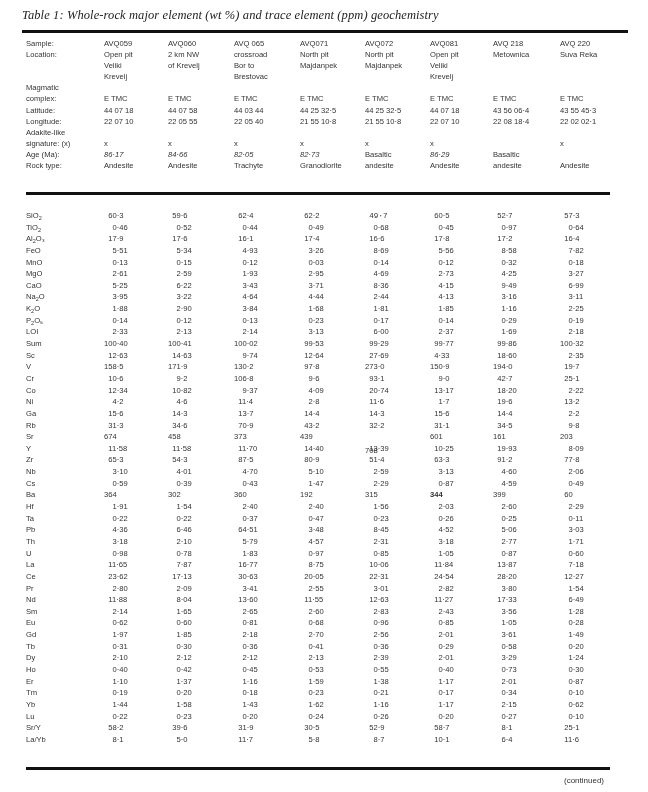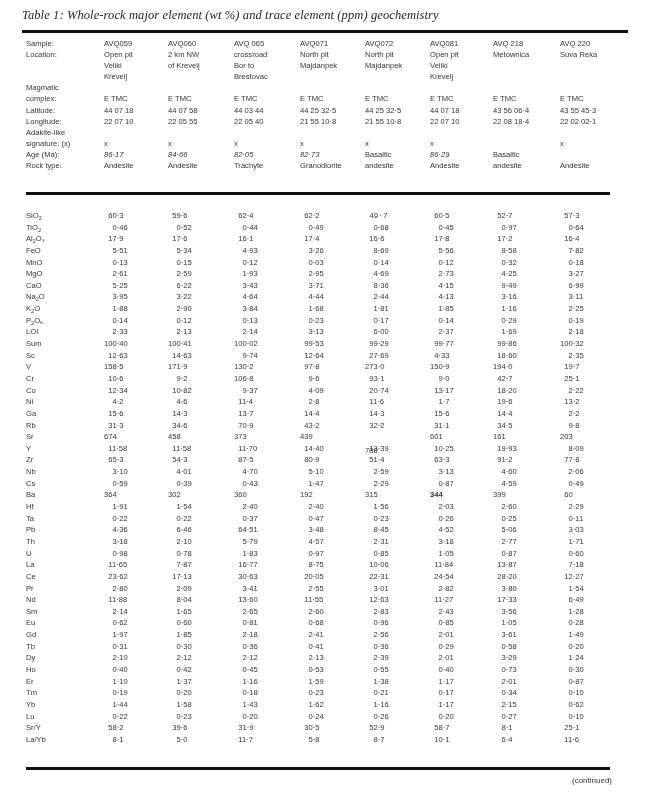--- a/index.html
+++ b/index.html
@@ -30,21 +30,21 @@
   .cell.c6 { width: 63px; }
   .cell.c7 { width: 67px; }
   .cell.c8 { width: 60px; }
   .italic { font-style: italic; }
   .body-tbl { top: 210px; }
   .body-tbl .row { display: flex; height: 11.65px; line-height: 11.65px; }
   .num { text-align: left; }
   .num span.v { display: inline-block; }
   sub { font-size: 5.5px; vertical-align: -1.5px; line-height: 0; }
   .continued {
-    position: absolute; right: 36px; top: 776px;
+    position: absolute; right: 44px; top: 776px;
     font-family: "Liberation Sans", "DejaVu Sans", sans-serif;
     font-size: 8px; color: #333;
   }
 </style>
 </head>
 <body>
 
 <div class="caption">Table 1: Whole-rock major element (wt %) and trace element (ppm) geochemistry</div>
 <div class="rule-thick rule-top"></div>
 
@@ -579,21 +579,21 @@
       <div class="cell num c5"><span class="v" style="padding-left: 8.6px;">0·96</span></div>
       <div class="cell num c6"><span class="v" style="padding-left: 8.6px;">0·85</span></div>
       <div class="cell num c7"><span class="v" style="padding-left: 8.6px;">1·05</span></div>
       <div class="cell num c8"><span class="v" style="padding-left: 8.6px;">0·28</span></div>
     </div>
     <div class="row">
       <div class="cell-label"><span>Gd</span></div>
       <div class="cell num c1"><span class="v" style="padding-left: 8.6px;">1·97</span></div>
       <div class="cell num c2"><span class="v" style="padding-left: 8.6px;">1·85</span></div>
       <div class="cell num c3"><span class="v" style="padding-left: 8.6px;">2·18</span></div>
-      <div class="cell num c4"><span class="v" style="padding-left: 8.6px;">2·41</span></div>
+      <div class="cell num c4"><span class="v" style="padding-left: 8.6px;">2·70</span></div>
       <div class="cell num c5"><span class="v" style="padding-left: 8.6px;">2·56</span></div>
       <div class="cell num c6"><span class="v" style="padding-left: 8.6px;">2·01</span></div>
       <div class="cell num c7"><span class="v" style="padding-left: 8.6px;">3·61</span></div>
       <div class="cell num c8"><span class="v" style="padding-left: 8.6px;">1·49</span></div>
     </div>
     <div class="row">
       <div class="cell-label"><span>Tb</span></div>
       <div class="cell num c1"><span class="v" style="padding-left: 8.6px;">0·31</span></div>
       <div class="cell num c2"><span class="v" style="padding-left: 8.6px;">0·30</span></div>
       <div class="cell num c3"><span class="v" style="padding-left: 8.6px;">0·36</span></div>

